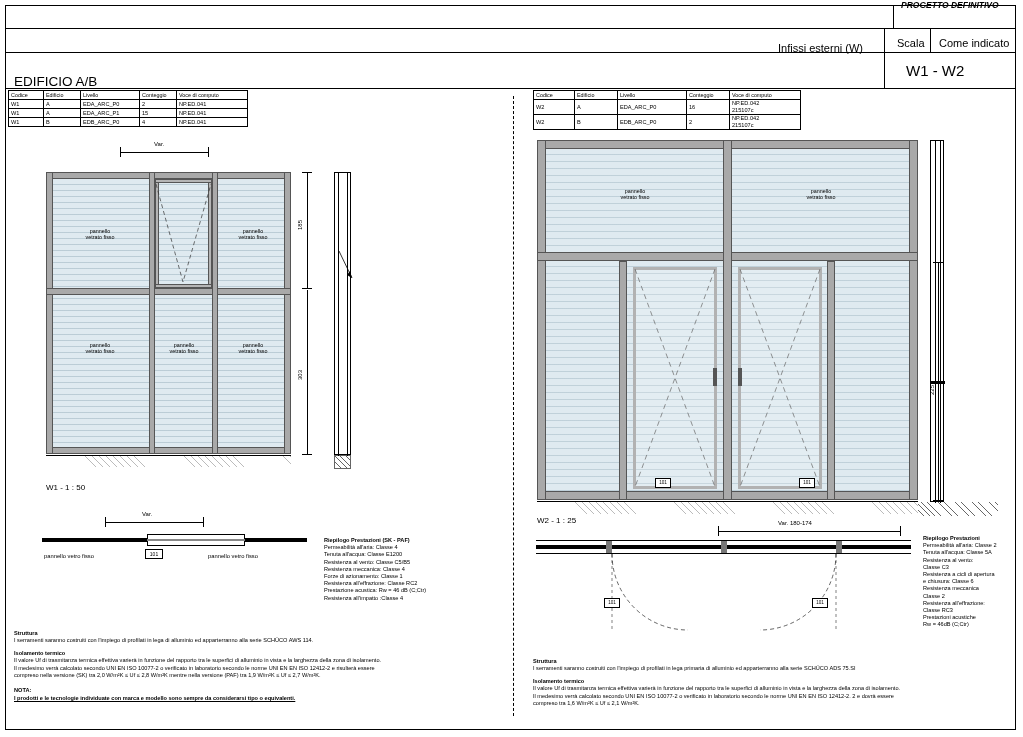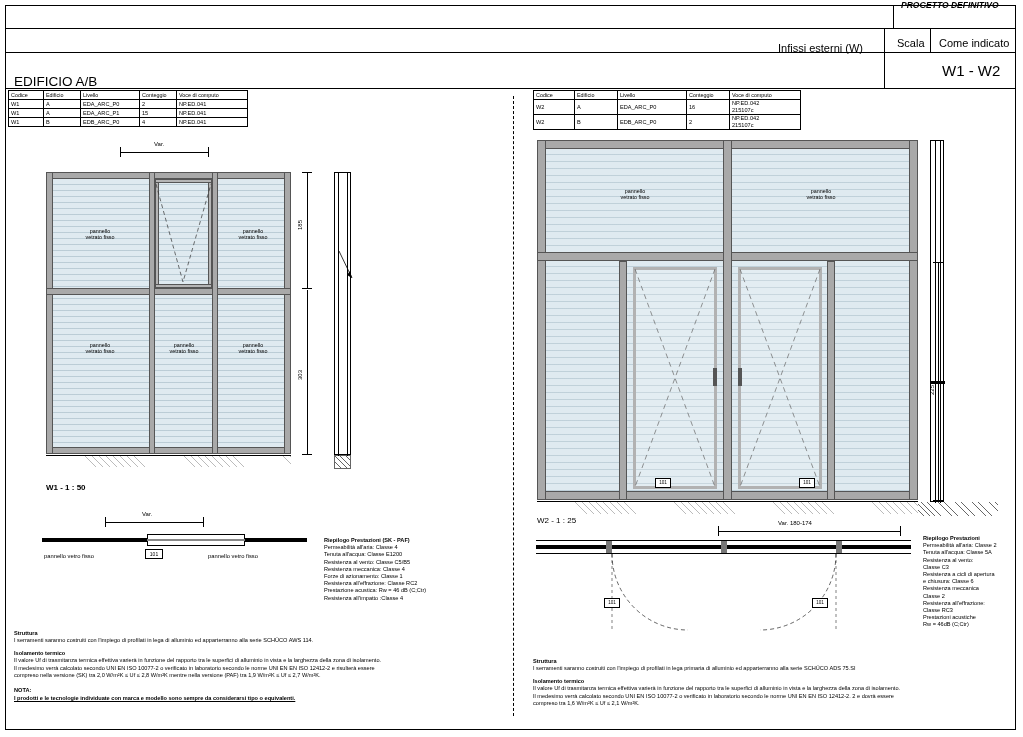--- a/index.html
+++ b/index.html
@@ -8,21 +8,21 @@
   .frame{position:absolute;left:5px;top:5px;width:1011px;height:725px;border:1px solid #000;box-sizing:border-box;}
   .hl{position:absolute;background:#000;height:1px;}
   .vl{position:absolute;background:#000;width:1px;}
   .t{position:absolute;white-space:nowrap;}
 
   
   .hdr-title{font-size:8.5px;top:13px;}
   .hdr-right{font-size:8.5px;font-style:italic;font-weight:bold;}
   .sub-title{font-size:11px;}
   .big-title{font-size:13.5px;line-height:16px;}
-  .w1w2{font-size:15px;font-weight:normal;margin-left:36px;}
+  .w1w2{font-size:15px;font-weight:normal;}
   .scala{font-size:11px;}
 
   
   table.codetab{position:absolute;border-collapse:collapse;font-size:5.6px;}
   table.codetab td,table.codetab th{border:0.6px solid #000;padding:0px 2px;height:8px;line-height:8px;font-weight:normal;text-align:left;white-space:nowrap;}
   table.codetab th{font-size:5.4px;}
 
   
   .glass{background:#dfeaf0;}
   .mull{background:#a9a9a9;border:0.6px solid #555;box-sizing:border-box;}
@@ -179,21 +179,21 @@
     <div style="position:absolute;left:3px;top:0;width:1px;height:283px;background:#000;"></div>
     <div style="position:absolute;left:12px;top:0;width:1px;height:283px;background:#000;"></div>
   </div>
   <svg style="position:absolute;left:338px;top:250px;width:16px;height:30px;" viewBox="0 0 16 30">
     <line x1="1" y1="1" x2="14" y2="28" stroke="#000" stroke-width="0.8"></line>
     <polygon points="14,28 9,25 12,21" fill="#000"></polygon>
   </svg>
   <div class="hatch" style="position:absolute;left:334px;top:455px;width:17px;height:14px;opacity:.6;border:0.8px solid #000;box-sizing:border-box;"></div>
 
   <div class="t caption" style="left:46px;top:458px;"></div>
-  <div class="t caption" style="left:46px;top:483px;font-weight:bold;">W1  -  1 : 50</div>
+  <div class="t caption" style="left:46px;top:483px;">W1  -  1 : 50</div>
 
   <div class="hl" style="left:105px;top:522px;width:98px;"></div>
   <div class="vl" style="left:105px;top:517px;height:10px;"></div>
   <div class="vl" style="left:203px;top:517px;height:10px;"></div>
   <div class="t dim" style="left:142px;top:511px;">Var.</div>
 
   <div style="position:absolute;left:42px;top:534px;width:265px;height:12px;">
     <div style="position:absolute;left:0;top:4px;width:265px;height:4px;background:#000;"></div>
     <div style="position:absolute;left:105px;top:0;width:98px;height:12px;border:0.8px solid #000;background:#fff;box-sizing:border-box;"></div>
     <div style="position:absolute;left:105px;top:5px;width:98px;height:2px;background:#888;"></div>

